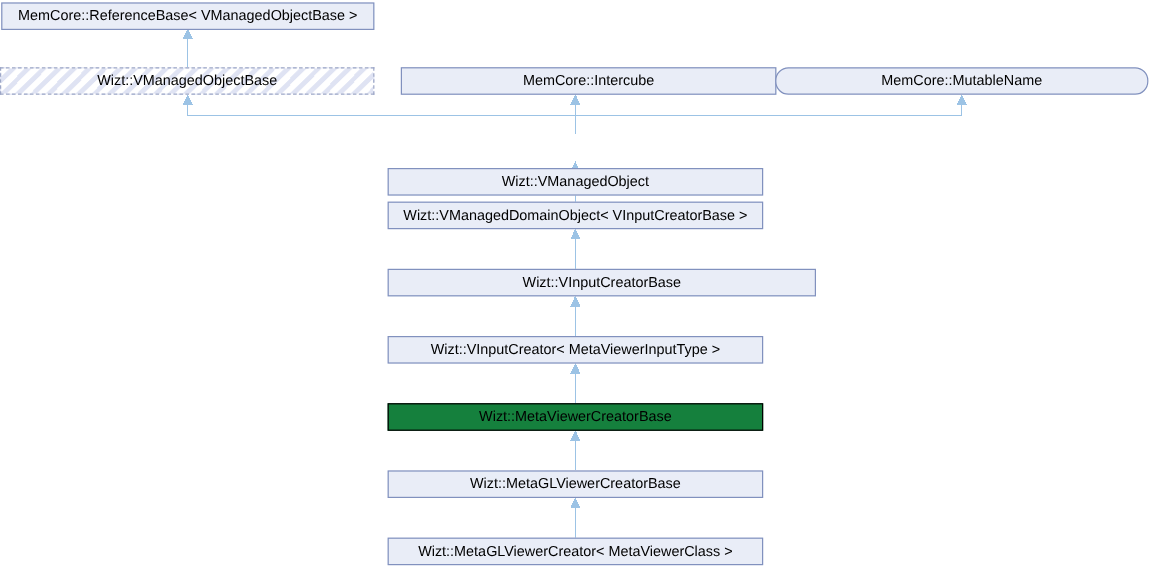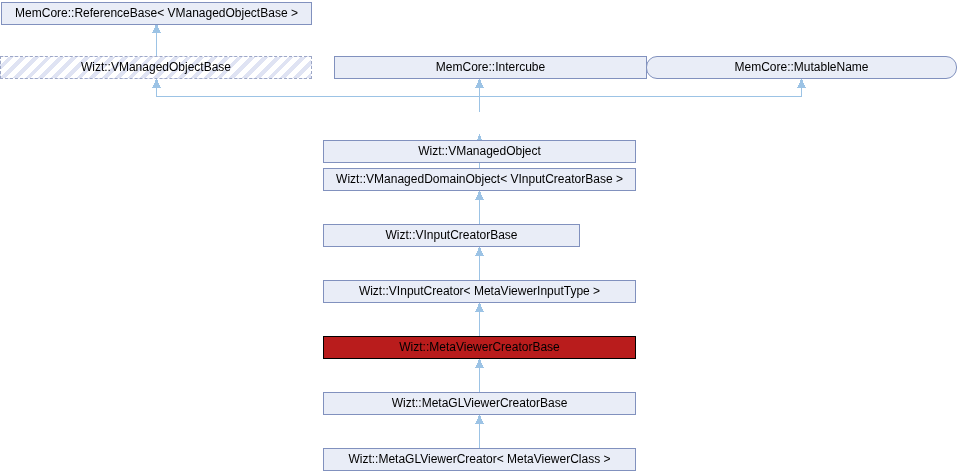--- a/index.html
+++ b/index.html
@@ -48,21 +48,21 @@
   .node--truncated {
     border: 1px dashed #9ca6c6;
     background: repeating-linear-gradient(
       135deg,
       #ffffff 0px, #ffffff 5px,
       #dfe3f3 5px, #dfe3f3 9px
     );
   }
   .node--current {
     border: 1px solid #000000;
-    background: #b91c1c;
+    background: #15803d;
     cursor: default;
   }
 </style>
 </head>
 <body>
 
 <div class="diagram">
 
   <svg class="edges" width="959" height="472" viewBox="0 0 959 472" shape-rendering="crispEdges">
 
@@ -118,21 +118,21 @@
   <div class="node" style="left:1px; top:2px; width:311px;">MemCore::ReferenceBase&lt; VManagedObjectBase &gt;</div>
 
   <div class="node" style="left:323px; top:56px; width:313px;margin-left:11px;">MemCore::Intercube</div>
 
   <div class="node" style="left:646px; top:56px; width:311px;border-radius:11px;">MemCore::MutableName</div>
 
   <div class="node" style="left:323px; top:112px; width:313px;margin-top:28px;">Wizt::VManagedObject</div>
 
   <div class="node" style="left:323px; top:168px; width:313px;">Wizt::VManagedDomainObject&lt; VInputCreatorBase &gt;</div>
 
-  <div class="node" style="left:323px; top:224px; width:257px;">Wizt::VInputCreatorBase</div>
+  <div class="node" style="left:323px; top:224px; width:357px;">Wizt::VInputCreatorBase</div>
 
   <div class="node" style="left:323px; top:280px; width:313px;">Wizt::VInputCreator&lt; MetaViewerInputType &gt;</div>
 
   <div class="node node--current" style="left:323px; top:336px; width:313px;">Wizt::MetaViewerCreatorBase</div>
 
   <div class="node" style="left:323px; top:392px; width:313px;">Wizt::MetaGLViewerCreatorBase</div>
 
   <div class="node" style="left:323px; top:448px; width:313px;">Wizt::MetaGLViewerCreator&lt; MetaViewerClass &gt;</div>
 
 </div>

